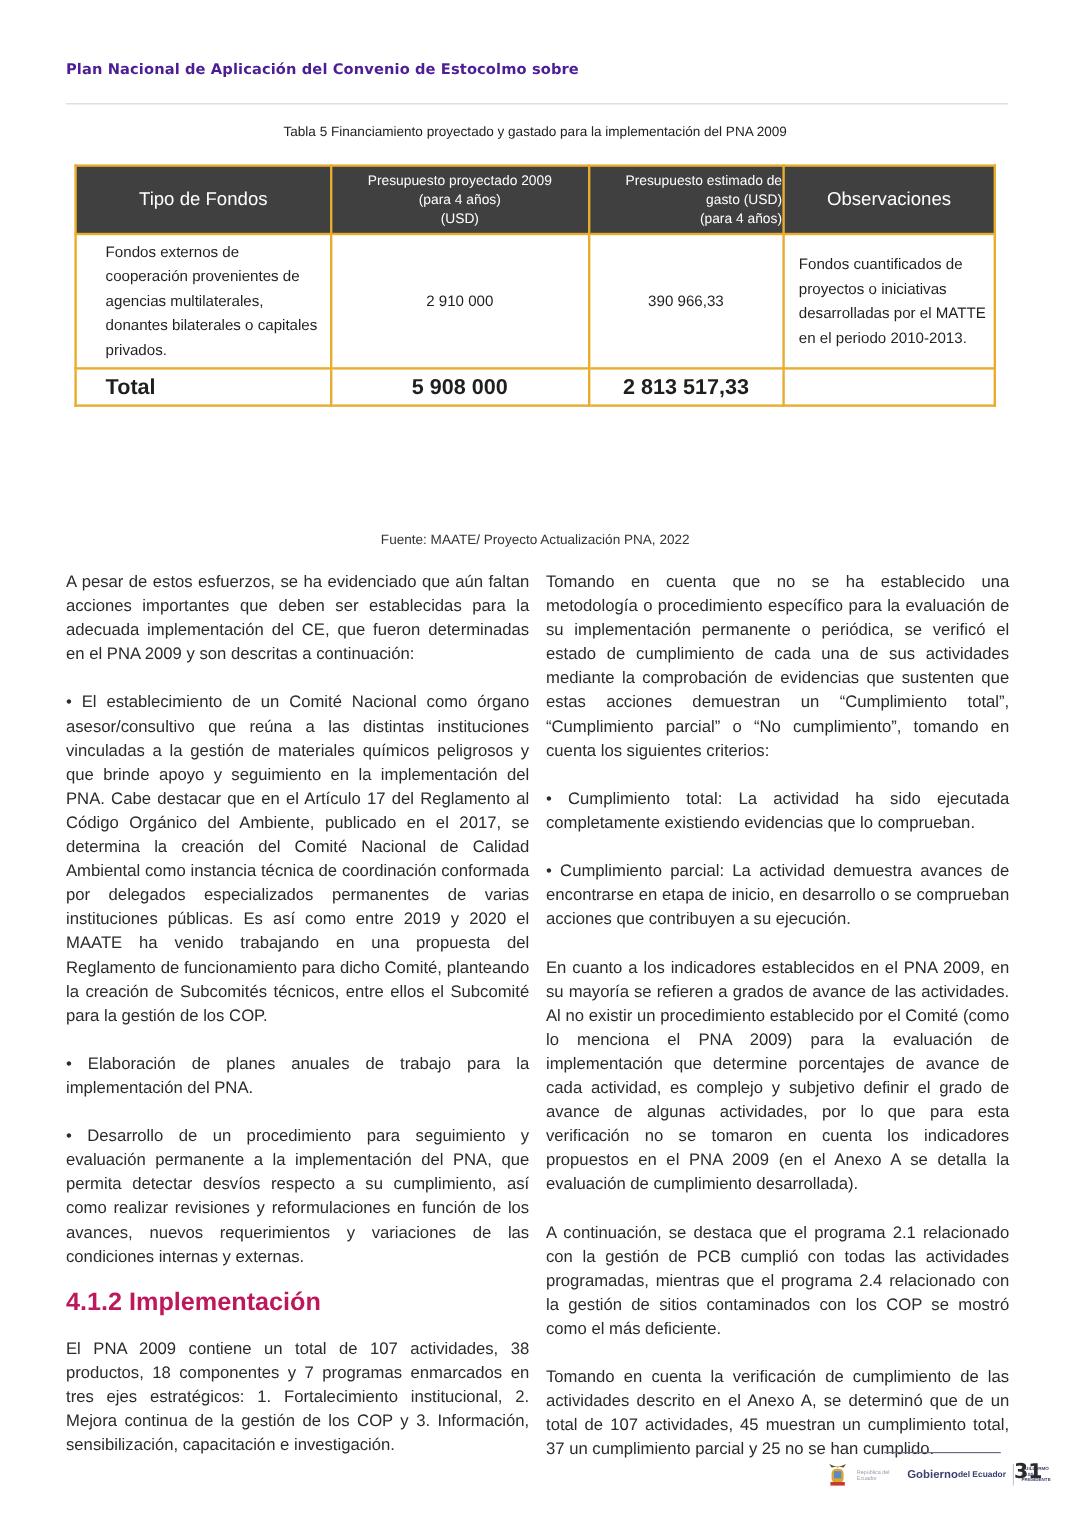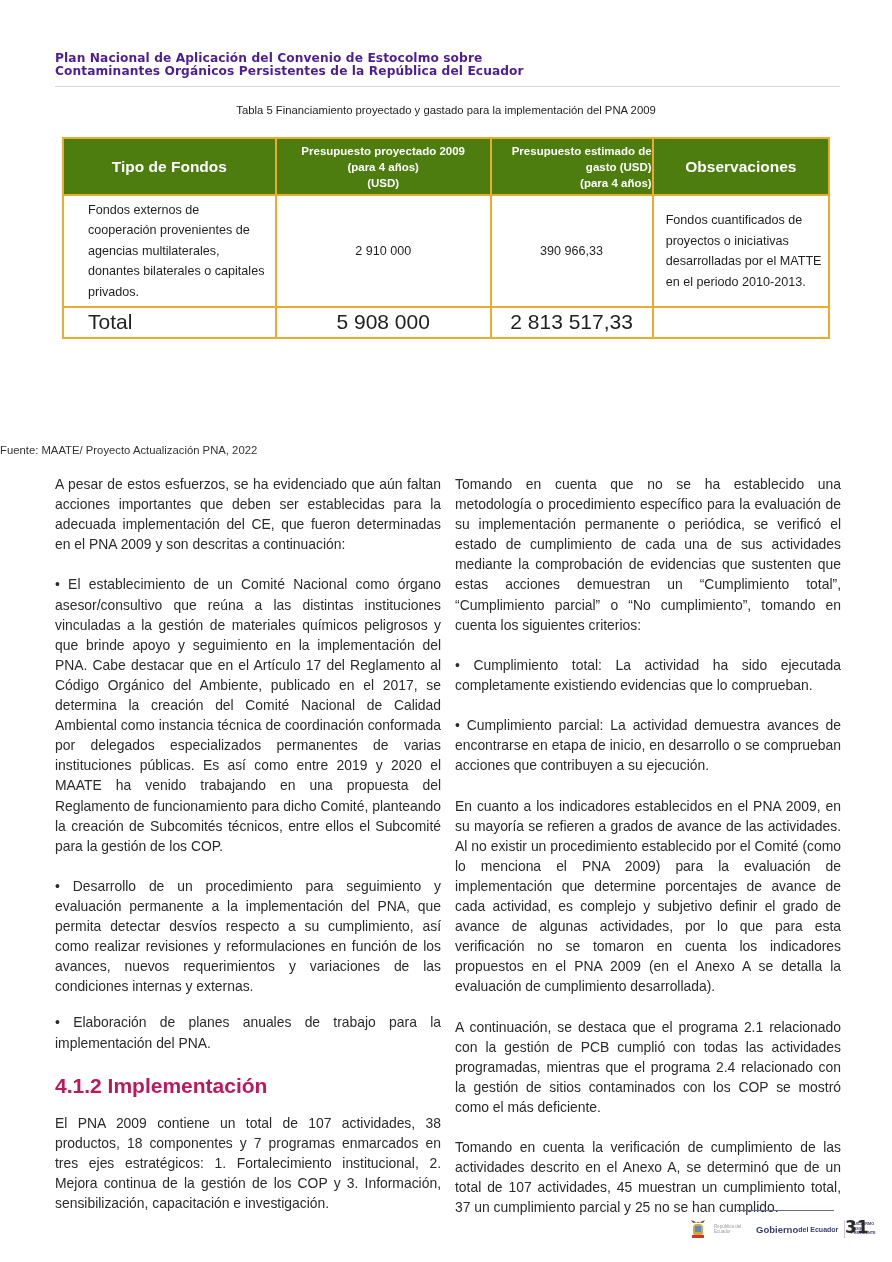--- a/index.html
+++ b/index.html
@@ -2,57 +2,56 @@
 <html><head>
 <meta charset="utf-8">
 <style>
   html, body { margin: 0; padding: 0; background: #ffffff; }
   body { width: 892px; height: 1262px; position: relative; overflow: hidden; font-family: "Liberation Sans", sans-serif; color: #2b2b2b; }
   .running-head { position: absolute; left: 55px; top: 52px; width: 790px; font-family: "DejaVu Sans", sans-serif; font-size: 12.2px; line-height: 13px; color: #4c1d95; font-weight: 600; letter-spacing: 0.1px; }
   .head-rule { position: absolute; left: 55px; top: 86px; width: 785px; height: 1px; background: #d7d7d7; }
   .table-caption { position: absolute; left: 0; width: 892px; top: 104px; text-align: center; font-size: 11.3px; color: #222; }
   .fund-table { position: absolute; left: 62px; top: 137px; width: 768px; border-collapse: collapse; font-family: "Liberation Sans", sans-serif; }
   .fund-table th, .fund-table td { border: 2px solid #e8ac2f; padding: 0; }
-  .fund-table thead th { background: #4d7c0f; color: #fff; height: 55px; font-weight: bold; vertical-align: middle; }
+  .fund-table thead th { background: #404040; color: #fff; height: 55px; font-weight: normal; vertical-align: middle; }
   .fund-table thead th.big { font-size: 15.5px; }
   .fund-table thead th.small { font-size: 11.5px; line-height: 16px; }
   .fund-table td { font-size: 12.6px; line-height: 20.5px; color: #1f1f1f; vertical-align: middle; }
   .col1 { width: 208px; }
   .col2 { width: 210px; }
   .col3 { width: 158px; text-align: right; }
   .col4 { width: 172px; }
   .td-left { text-align: left; padding-left: 24px !important; padding-right: 4px !important; }
   .td-obs { text-align: left; padding-left: 12px !important; padding-right: 6px !important; }
   .td-num { text-align: center; }
   .row1 td { height: 90px; }
   .row2 td { height: 110px; }
-  .row-total td { height: 29px; font-weight: normal; font-size: 21px; }
+  .row-total td { height: 29px; font-weight: bold; font-size: 18px; }
   .row-total td.total-label { padding-left: 24px !important; text-align: left; }
-  .source { position: absolute; left: 0; width: 892px; top: 444px; text-align: left; font-size: 11.3px; color: #333; }
+  .source { position: absolute; left: 0; width: 892px; top: 444px; text-align: center; font-size: 11.3px; color: #333; }
   .col { position: absolute; top: 474px; width: 386px; font-size: 13.9px; line-height: 20.1px; color: #2b2b2b; text-align: justify; }
   .col p { margin: 0 0 20.1px 0; }
   .col-left { left: 55px; }
   .col-right { left: 455px; }
   .section-title { font-size: 21px; line-height: 26px; margin: 0 0 14px 0; color: #be185d; font-weight: bold; text-align: left; }
   .footer-rule { position: absolute; left: 737px; top: 1210px; width: 97px; height: 1px; background: #6a6a8a; }
   .footer-logos { position: absolute; left: 688px; top: 1215px; height: 28px; display: flex; align-items: center; gap: 6px; }
   .shield { width: 20px; height: 22px; display: inline-block; }
   .rep-text { font-size: 4.5px; line-height: 5px; color: #9a9aa8; width: 32px; }
   .gob { display: flex; flex-direction: row; line-height: 9px; font-weight: bold; color: #3b3e6e; font-size: 9.5px; margin-left: 4px; }
   .gob .small { font-size: 7px; }
   .vsep { width: 1px; height: 18px; background: #c7c7d0; }
   .pres { font-size: 3.8px; line-height: 4.5px; color: #3b3e6e; font-weight: bold; width: 34px; }
   .page-number { position: absolute; left: 845px; top: 1217px; font-size: 17px; font-weight: bold; color: #2a2a2a; font-family: "DejaVu Sans", sans-serif; }
 </style>
 </head>
 <body>
 
 <div class="running-head">
   <div>Plan Nacional de Aplicación del Convenio de Estocolmo sobre</div>
-  <div>Contaminantes Orgánicos Persistentes de la República del Ecuador</div>
 </div>
 <div class="head-rule"></div>
 
 <div class="table-caption">Tabla 5 Financiamiento proyectado y gastado para la implementación del PNA 2009</div>
 
 <table class="fund-table">
   <thead>
     <tr>
       <th class="col1 big">Tipo de Fondos</th>
       <th class="col2 small">
@@ -82,22 +81,22 @@
       <td></td>
     </tr>
   </tbody>
 </table>
 
 <div class="source">Fuente: MAATE/ Proyecto Actualización PNA, 2022</div>
 
 <div class="col col-left">
   <p>A pesar de estos esfuerzos, se ha evidenciado que aún faltan acciones importantes que deben ser establecidas para la adecuada implementación del CE, que fueron determinadas en el PNA 2009 y son descritas a continuación:</p>
   <p>• El establecimiento de un Comité Nacional como órgano asesor/consultivo que reúna a las distintas instituciones vinculadas a la gestión de materiales químicos peligrosos y que brinde apoyo y seguimiento en la implementación del PNA. Cabe destacar que en el Artículo 17 del Reglamento al Código Orgánico del Ambiente, publicado en el 2017, se determina la creación del Comité Nacional de Calidad Ambiental como instancia técnica de coordinación conformada por delegados especializados permanentes de varias instituciones públicas. Es así como entre 2019 y 2020 el MAATE ha venido trabajando en una propuesta del Reglamento de funcionamiento para dicho Comité, planteando la creación de Subcomités técnicos, entre ellos el Subcomité para la gestión de los COP.</p>
+  <p>• Elaboración de planes anuales de trabajo para la implementación del PNA.</p>
   <p style="margin-bottom:16px;">• Desarrollo de un procedimiento para seguimiento y evaluación permanente a la implementación del PNA, que permita detectar desvíos respecto a su cumplimiento, así como realizar revisiones y reformulaciones en función de los avances, nuevos requerimientos y variaciones de las condiciones internas y externas.</p>
-  <p>• Elaboración de planes anuales de trabajo para la implementación del PNA.</p>
   <h2 class="section-title">4.1.2  Implementación</h2>
   <p>El PNA 2009 contiene un total de 107 actividades, 38 productos, 18 componentes y 7 programas enmarcados en tres ejes estratégicos: 1. Fortalecimiento institucional, 2. Mejora continua de la gestión de los COP y 3. Información, sensibilización, capacitación e investigación.</p>
 </div>
 
 <div class="col col-right">
   <p>Tomando en cuenta que no se ha establecido una metodología o procedimiento específico para la evaluación de su implementación permanente o periódica, se verificó el estado de cumplimiento de cada una de sus actividades mediante la comprobación de evidencias que sustenten que estas acciones demuestran un “Cumplimiento total”, “Cumplimiento parcial” o “No cumplimiento”, tomando en cuenta los siguientes criterios:</p>
   <p>• Cumplimiento total: La actividad ha sido ejecutada completamente existiendo evidencias que lo comprueban.</p>
   <p>• Cumplimiento parcial: La actividad demuestra avances de encontrarse en etapa de inicio, en desarrollo o se comprueban acciones que contribuyen a su ejecución.</p>
   <p>En cuanto a los indicadores establecidos en el PNA 2009, en su mayoría se refieren a grados de avance de las actividades. Al no existir un procedimiento establecido por el Comité (como lo menciona el PNA 2009) para la evaluación de implementación que determine porcentajes de avance de cada actividad, es complejo y subjetivo definir el grado de avance de algunas actividades, por lo que para esta verificación no se tomaron en cuenta los indicadores propuestos en el PNA 2009 (en el Anexo A se detalla la evaluación de cumplimiento desarrollada).</p>
   <p>A continuación, se destaca que el programa 2.1 relacionado con la gestión de PCB cumplió con todas las actividades programadas, mientras que el programa 2.4 relacionado con la gestión de sitios contaminados con los COP se mostró como el más deficiente.</p>

